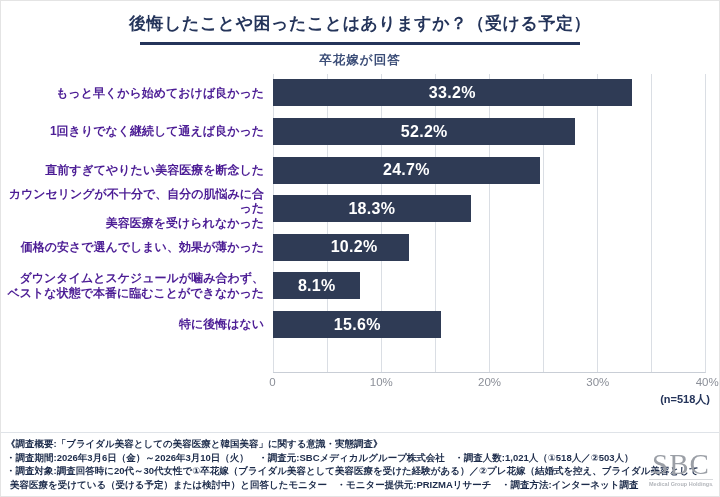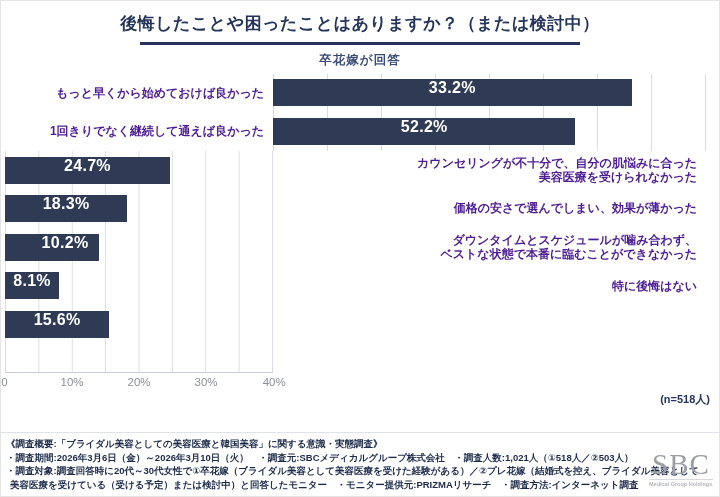--- a/index.html
+++ b/index.html
@@ -40,21 +40,21 @@
   }
   .plotcell{
     position:relative;height:38.6px;
     background-image:linear-gradient(to right,#dadee4 1px,transparent 1px);
     background-size:12.5% 100%;
     border-right:1px solid #dadee4;
   }
   .plotcell.spacer{height:28px;border-bottom:1px solid #c9ced6;}
   .bar{
     position:absolute;top:5.8px;left:0;height:27px;
-    display:flex;align-items:flex-start;justify-content:center;
+    display:flex;align-items:center;justify-content:center;
   }
   .val{
     color:#ffffff;font-size:16px;font-weight:bold;letter-spacing:.3px;
     white-space:nowrap;
   }
   
   .axiscell{position:relative;height:18px;}
   .tick{
     position:absolute;top:3px;
     color:#8b8f98;font-size:11.5px;white-space:nowrap;
@@ -91,21 +91,21 @@
     white-space:nowrap;overflow:hidden;
   }
 </style>
 </head>
 <body>
 
 <div class="page">
 
   <div class="header">
     <div class="title">
-      <div>後悔したことや困ったことはありますか？（または検討中）</div>
+      <div>後悔したことや困ったことはありますか？（受ける予定）</div>
     </div>
     <div class="title-underline"></div>
     <div class="subtitle">卒花嫁が回答</div>
   </div>
 
   <div class="chart">
 
     <div class="cat">もっと早くから始めておけば良かった</div>
     <div class="plotcell">
       <div class="bar" style="width: 83%; background: rgb(47, 59, 85);">
@@ -113,20 +113,21 @@
       </div>
     </div>
 
     <div class="cat">1回きりでなく継続して通えば良かった</div>
     <div class="plotcell">
       <div class="bar" style="width: 70%; background: rgb(47, 59, 85);">
         <span class="val">52.2%</span>
       </div>
     </div>
 
+    <div class="cat">直前すぎてやりたい美容医療を断念した</div>
     <div class="plotcell">
       <div class="bar" style="width: 61.75%; background: rgb(47, 59, 85);">
         <span class="val">24.7%</span>
       </div>
     </div>
 
     <div class="cat">カウンセリングが不十分で、自分の肌悩みに合った
 美容医療を受けられなかった</div>
     <div class="plotcell">
       <div class="bar" style="width: 45.75%; background: rgb(47, 59, 85);">

